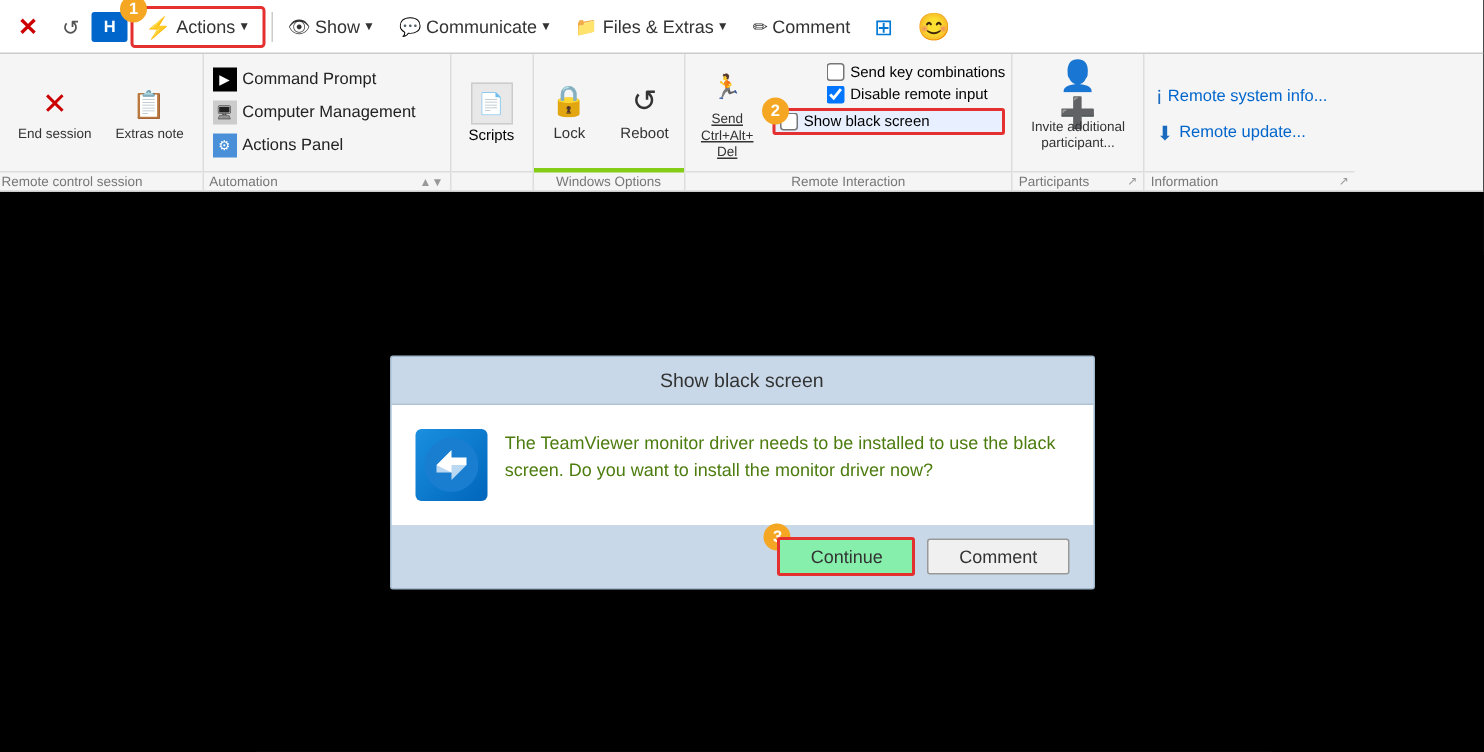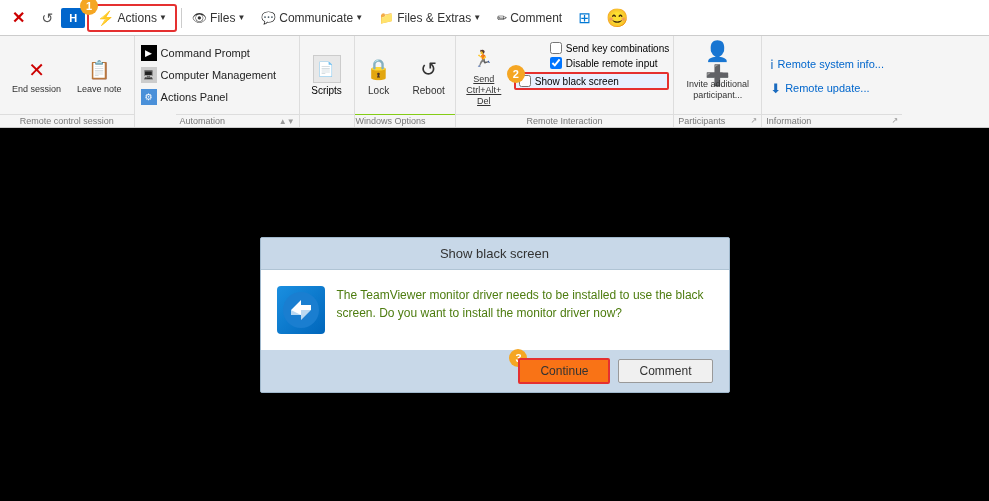--- a/index.html
+++ b/index.html
@@ -261,21 +261,21 @@
       cursor: pointer;
       border: 1px solid #999;
       border-radius: 2px;
       background: #f0f0f0;
       color: #333;
       position: relative;
     }
 
     .dialog-btn.continue-btn {
       border: 2px solid #e53030;
-      background: #f97316;
+      background: #86efac;
     }
 
     
     .menu-divider {
       width: 1px;
       height: 20px;
       background: #ccc;
       margin: 0 2px;
     }
 
@@ -336,21 +336,21 @@
     <div class="badge badge-1" style="position:absolute;top:-9px;left:-9px;">1</div>
     <span class="lightning-icon">⚡</span>
     <span>Actions</span>
     <span class="dropdown-arrow">▼</span>
   </div>
 
   <div class="menu-divider"></div>
 
   <span class="menu-bar-item">
     <span style="margin-right:3px;">👁</span>
-    <span>Files</span>
+    <span>Show</span>
     <span class="dropdown-arrow">▼</span>
   </span>
 
   <span class="menu-bar-item">
     <span style="margin-right:3px;">💬</span>
     <span>Communicate</span>
     <span class="dropdown-arrow">▼</span>
   </span>
 
   <span class="menu-bar-item">
@@ -373,24 +373,24 @@
 
   <div style="display:flex;flex-direction:column;border-right:1px solid #ddd;min-width:90px;">
     <div style="display:flex;flex:1;align-items:center;padding:4px 6px;gap:4px;">
       <div class="session-btn">
         <div class="session-btn-icon" style="color:#cc0000;font-size:20px;">✕</div>
         <div style="font-size:9px;line-height:1.2;text-align:center;">End
 session</div>
       </div>
       <div class="session-btn">
         <div class="session-btn-icon">📋</div>
-        <div style="font-size:9px;text-align:center;">Leave note</div>
-      </div>
-    </div>
-    <div style="font-size:9px;color:#777;text-align:center;border-top:1px solid #ddd;padding:1px;">Remote control session</div>
+        <div style="font-size:9px;text-align:center;">Extras note</div>
+      </div>
+    </div>
+    <div style="font-size:9px;color:#777;text-align:left;border-top:1px solid #ddd;padding:1px;">Remote control session</div>
   </div>
 
   <div style="display:flex;flex-direction:column;border-right:1px solid #ddd;min-width:165px;">
     <div style="flex:1;display:flex;flex-direction:column;justify-content:center;padding:2px 0;">
       <div class="automation-list-item">
         <div style="width:16px;height:16px;background:#000;display:flex;align-items:center;justify-content:center;">
           <span style="color:#fff;font-size:9px;">▶</span>
         </div>
         <span>Command Prompt</span>
       </div>
@@ -400,21 +400,21 @@
         </div>
         <span>Computer Management</span>
       </div>
       <div class="automation-list-item">
         <div style="width:16px;height:16px;background:#4a90d9;display:flex;align-items:center;justify-content:center;">
           <span style="color:#fff;font-size:9px;">⚙</span>
         </div>
         <span>Actions Panel</span>
       </div>
     </div>
-    <div style="font-size:9px;color:#777;text-align:center;border-top:1px solid #ddd;padding:1px;display:flex;justify-content:space-between;align-items:center;padding:1px 4px;margin-left:41px;">
+    <div style="font-size:9px;color:#777;text-align:center;border-top:1px solid #ddd;padding:1px;display:flex;justify-content:space-between;align-items:center;padding:1px 4px;">
       <span>Automation</span>
       <span style="font-size:8px;color:#999;cursor:pointer;">▲▼</span>
     </div>
   </div>
 
   <div style="display:flex;flex-direction:column;border-right:1px solid #ddd;min-width:55px;">
     <div style="flex:1;display:flex;flex-direction:column;align-items:center;justify-content:center;padding:4px;">
       <div style="width:28px;height:28px;border:1px solid #ccc;background:#e8e8e8;display:flex;align-items:center;justify-content:center;cursor:pointer;">
         <span style="font-size:14px;color:#555;">📄</span>
       </div>
@@ -427,21 +427,21 @@
     <div style="flex:1;display:flex;align-items:center;justify-content:center;gap:8px;padding:4px;">
       <div class="ribbon-btn">
         <div class="ribbon-btn-icon">🔒</div>
         <div>Lock</div>
       </div>
       <div class="ribbon-btn">
         <div class="ribbon-btn-icon">↺</div>
         <div>Reboot</div>
       </div>
     </div>
-    <div style="font-size:9px;color:#777;text-align:left;border-top:1px solid #84cc16;padding:1px;">Windows Options</div>
+    <div style="font-size:9px;color:#777;text-align:center;border-top:3px solid #84cc16;padding:1px;">Windows Options</div>
   </div>
 
   <div style="display:flex;flex-direction:column;border-right:1px solid #ddd;min-width:160px;">
     <div style="flex:1;display:flex;align-items:flex-start;padding:4px;gap:6px;">
 
       <div class="ribbon-btn" style="min-width:48px;">
         <div class="ribbon-btn-icon">
           <span style="font-size:16px;">🏃</span>
         </div>
         <div class="send-ctrl-icon" style="font-size:9px;line-height:1.2;text-decoration:underline;">Send<br>Ctrl+Alt+<br>Del</div>

